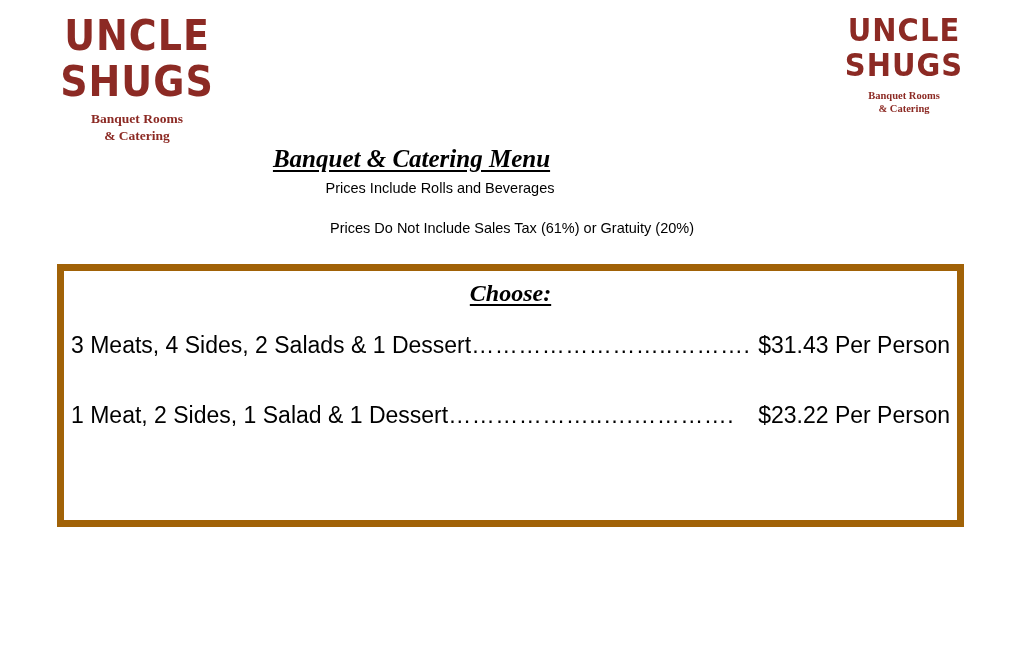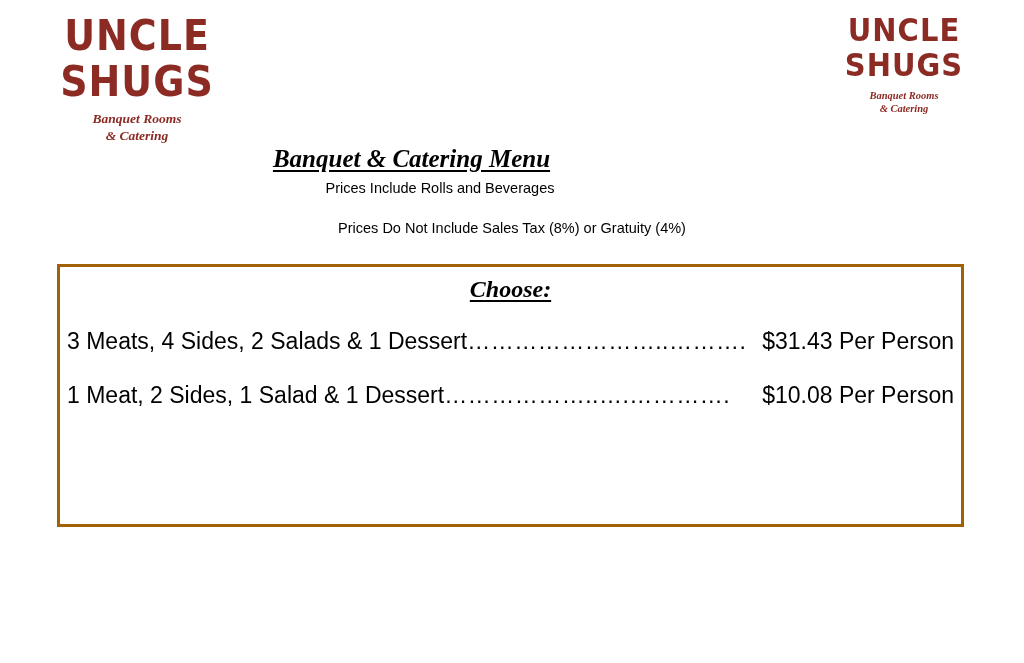--- a/index.html
+++ b/index.html
@@ -36,21 +36,20 @@
     transform-origin: center top;
   }
   .logo-left .logo-word  { font-size: 38px; }
   .logo-right .logo-word { font-size: 29px; }
   .logo-left .logo-word.second  { margin-top: 8px; }
   .logo-right .logo-word.second { margin-top: 6px; }
 
   .logo-sub {
     font-family: "Liberation Serif", serif;
     font-weight: bold;
-    font-style: italic;
     color: #8c2a24;
   }
   .logo-left .logo-sub  { font-size: 13.5px; margin-top: 13px; line-height: 1.25; }
   .logo-right .logo-sub { font-size: 10.5px; margin-top: 11px; line-height: 1.25; }
 
   
   .doc-title {
     position: absolute;
     top: 145px;
     left: 0;
@@ -81,21 +80,21 @@
   }
   .subtitle-2 .u { }
 
   
   .menu-box {
     position: absolute;
     left: 57px;
     top: 264px;
     width: 907px;
     height: 263px;
-    border: 3px solid #a16207;
+    border: 7px solid #a16207;
     box-sizing: border-box;
     background: #ffffff;
   }
   .choose-heading {
     text-align: center;
     font-family: "Liberation Serif", serif;
     font-size: 24px;
     font-weight: bold;
     font-style: italic;
     text-decoration: underline;
@@ -105,21 +104,21 @@
   .option-row {
     font-size: 23px;
     white-space: nowrap;
     margin-left: 7px;
     margin-right: 7px;
     display: flex;
     align-items: baseline;
   }
   .option-row.r1 { margin-top: 25px; }
   .option-row.r2 { margin-top: 31px; }
-  .option-row.r3 { margin-top: 27px; }
+  .option-row.r3 { margin-top: 43px; }
   .opt-desc { flex: 0 0 auto; }
   .opt-dots {
     flex: 1 1 auto;
     overflow: hidden;
     letter-spacing: 0.5px;
     font-size: 23px;
     white-space: nowrap;
   }
   .opt-price { flex: 0 0 auto; text-align: right; }
 </style>
@@ -140,31 +139,31 @@
   <div class="logo-word second">SHUGS</div>
   <div class="logo-sub">
     <div>Banquet Rooms</div>
     <div>&amp; Catering</div>
   </div>
 </div>
 
 <div class="doc-title">Banquet &amp; Catering Menu</div>
 <div class="subtitle-1">Prices Include Rolls and Beverages</div>
 <div class="subtitle-2">
-  <span>Prices </span><span class="u">Do Not</span><span> Include Sales Tax (8%) or Gratuity (4%)</span>
+  <span>Prices </span><span class="u">Do Not</span><span> Include Sales Tax (61%) or Gratuity (20%)</span>
 </div>
 
 <div class="menu-box">
   <div class="choose-heading">Choose:</div>
 
   <div class="option-row r1">
     <span class="opt-desc">3 Meats, 4 Sides, 2 Salads &amp; 1 Dessert</span>
     <span class="opt-dots">……………………..……….</span>
     <span class="opt-price">$31.43 Per Person</span>
   </div>
 
 
   <div class="option-row r3">
     <span class="opt-desc">1 Meat, 2 Sides, 1 Salad &amp; 1 Dessert</span>
     <span class="opt-dots">………………..….………….</span>
-    <span class="opt-price">$10.08 Per Person</span>
+    <span class="opt-price">$23.22 Per Person</span>
   </div>
 </div>
 
 </body></html>

